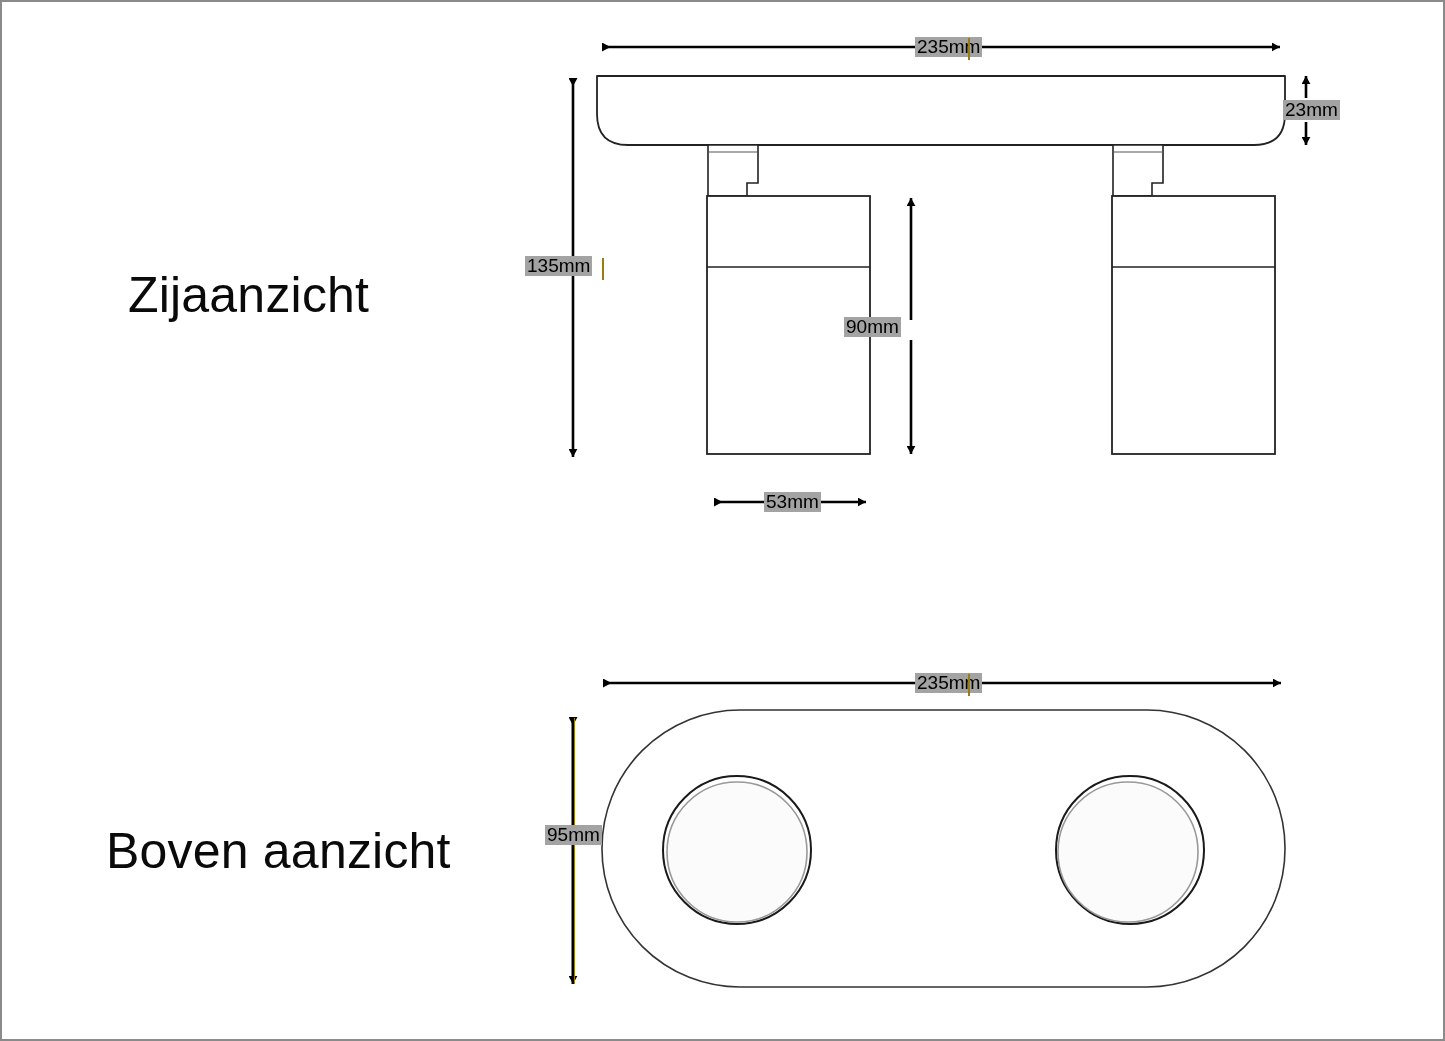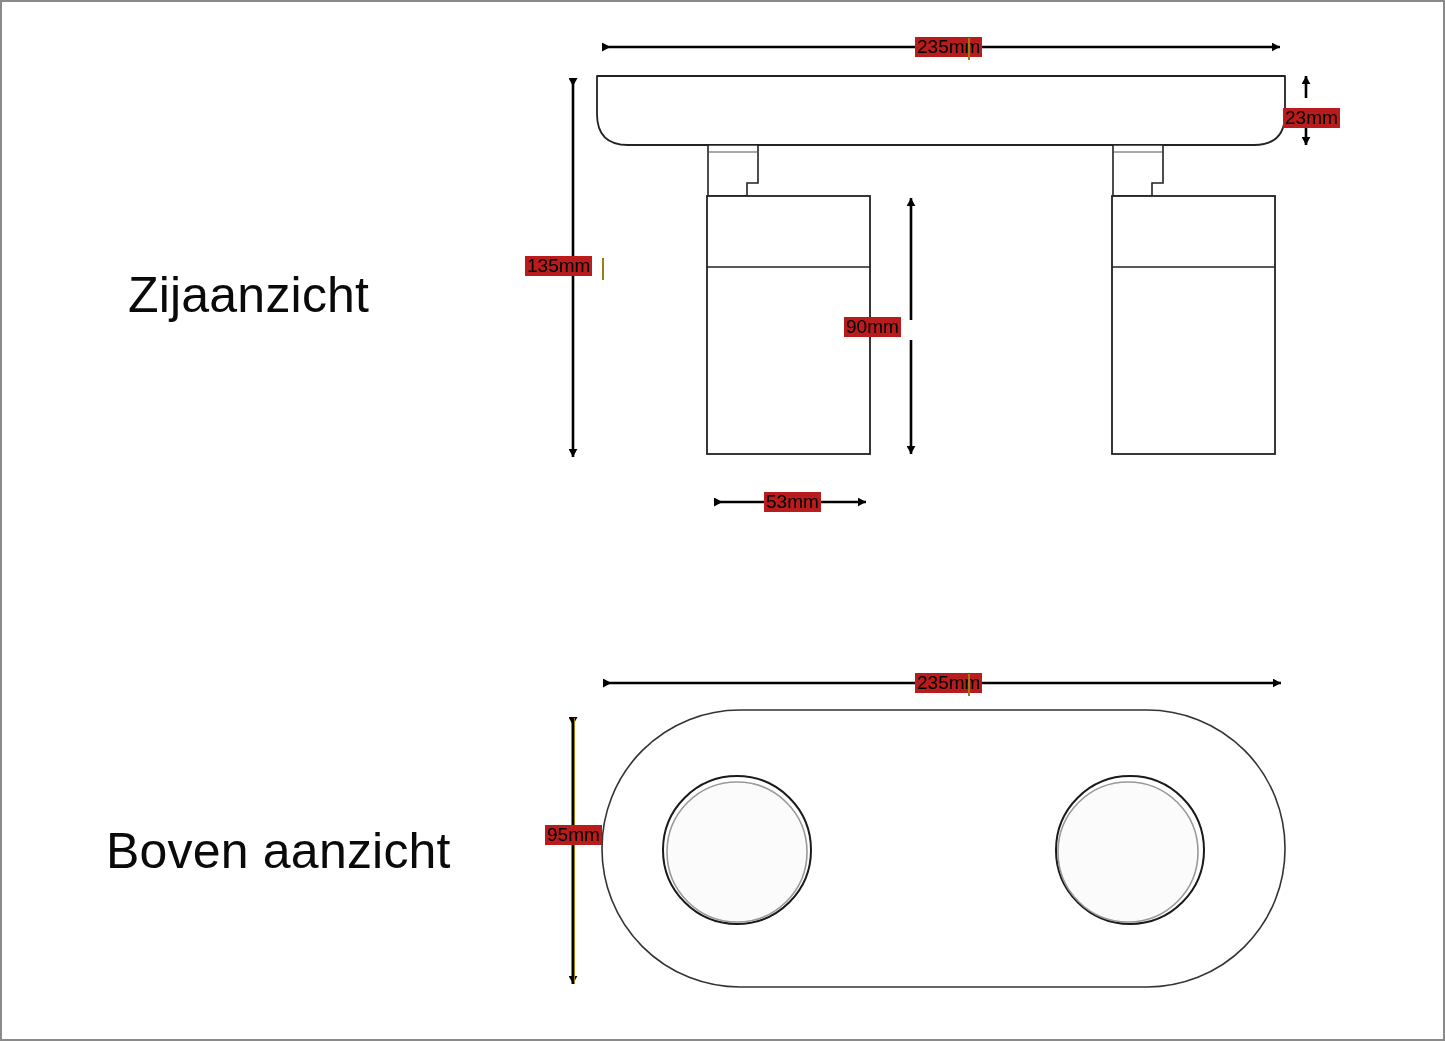--- a/index.html
+++ b/index.html
@@ -44,21 +44,21 @@
   #label-top {
     left: 104px;
     top: 820px;
   }
   .dim-text {
     position: absolute;
     font-family: "Liberation Sans", sans-serif;
     font-size: 19px;
     color: #000000;
     white-space: nowrap;
-    background: #b91c1c;
+    background: #a3a3a3;
     padding: 0 2px;
     line-height: 20px;
   }
   .dim-caret {
     position: absolute;
     width: 2px;
     background: #9a7d12;
   }
 </style>
 </head>
@@ -140,21 +140,21 @@
 
   <div class="view-label" id="label-top">Boven aanzicht</div>
   <div class="view-label" id="label-side">Zijaanzicht</div>
 
   <div class="dim-text" style="left:913px; top:35px;">235mm</div>
   <div class="dim-caret" style="left:966px; top:36px; height:22px;"></div>
 
   <div class="dim-text" style="left:523px; top:254px;">135mm</div>
   <div class="dim-caret" style="left:600px; top:256px; height:22px;"></div>
 
-  <div class="dim-text" style="left:1281px; top:106px;">23mm</div>
+  <div class="dim-text" style="left:1281px; top:98px;">23mm</div>
 
   <div class="dim-text" style="left:842px; top:315px;">90mm</div>
 
   <div class="dim-text" style="left:762px; top:490px;text-align:right;">53mm</div>
 
   <div class="dim-text" style="left:913px; top:671px;">235mm</div>
   <div class="dim-caret" style="left:966px; top:672px; height:22px;"></div>
 
   <div class="dim-text" style="left:543px; top:823px;">95mm</div>
 

